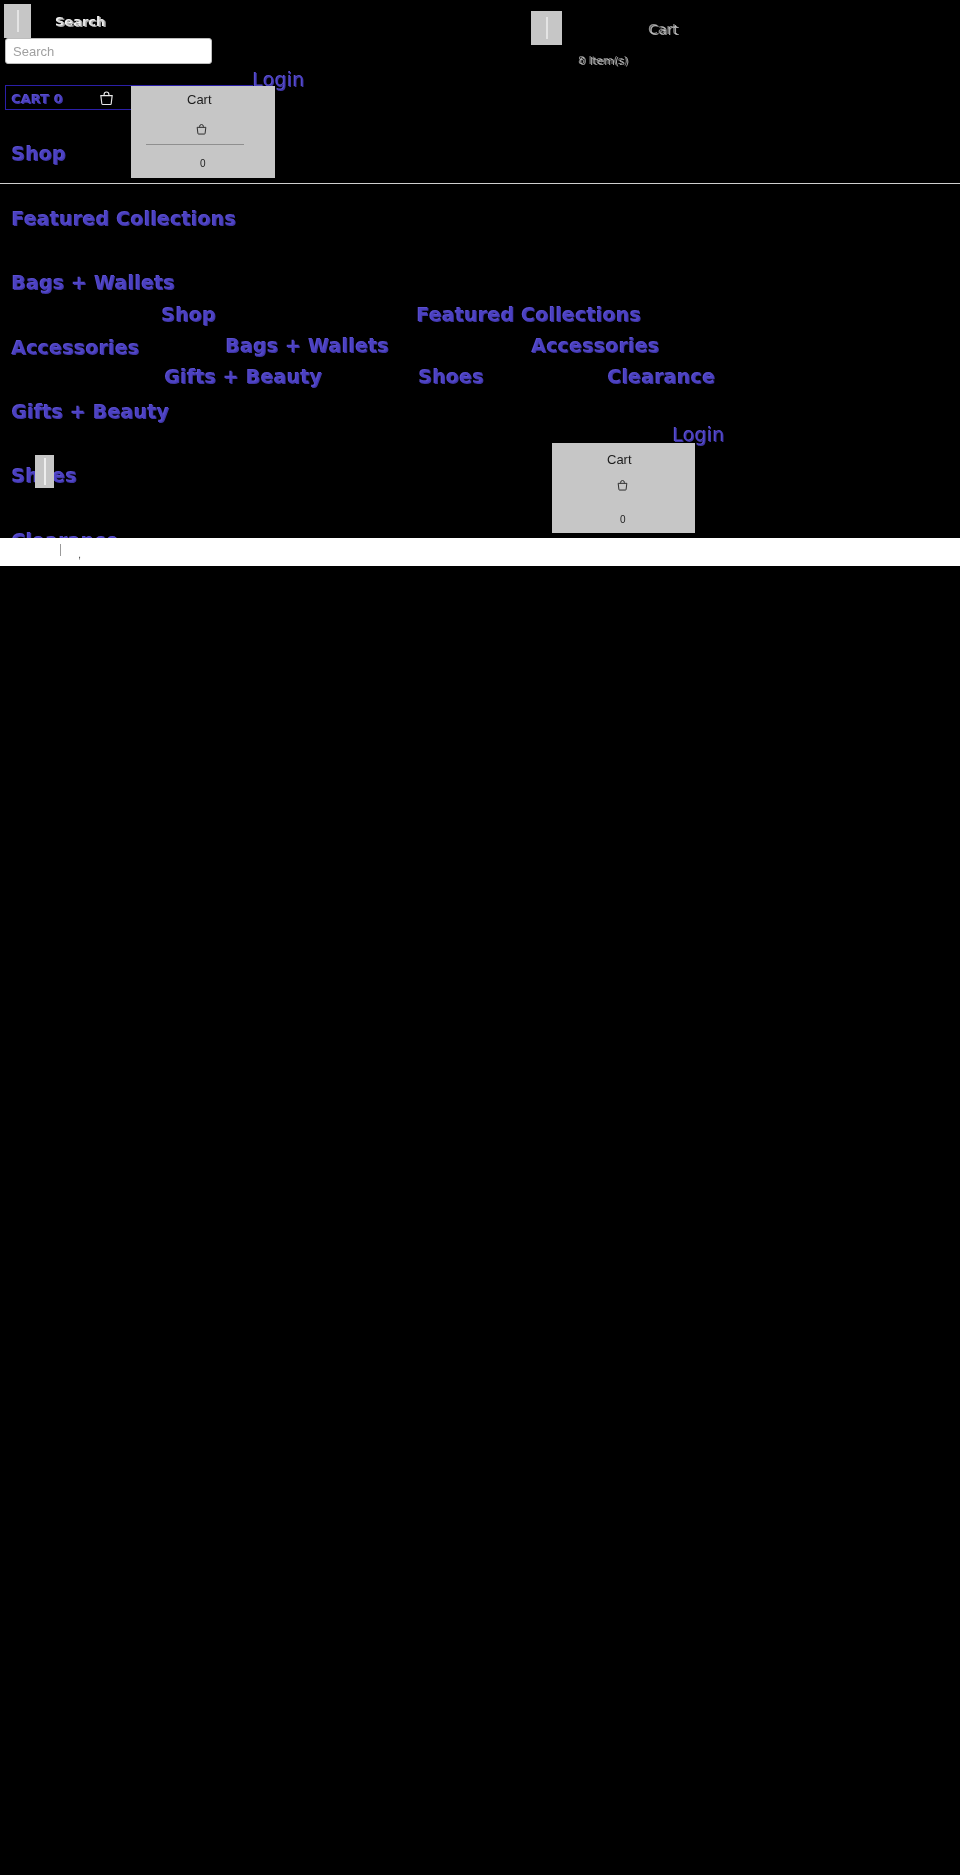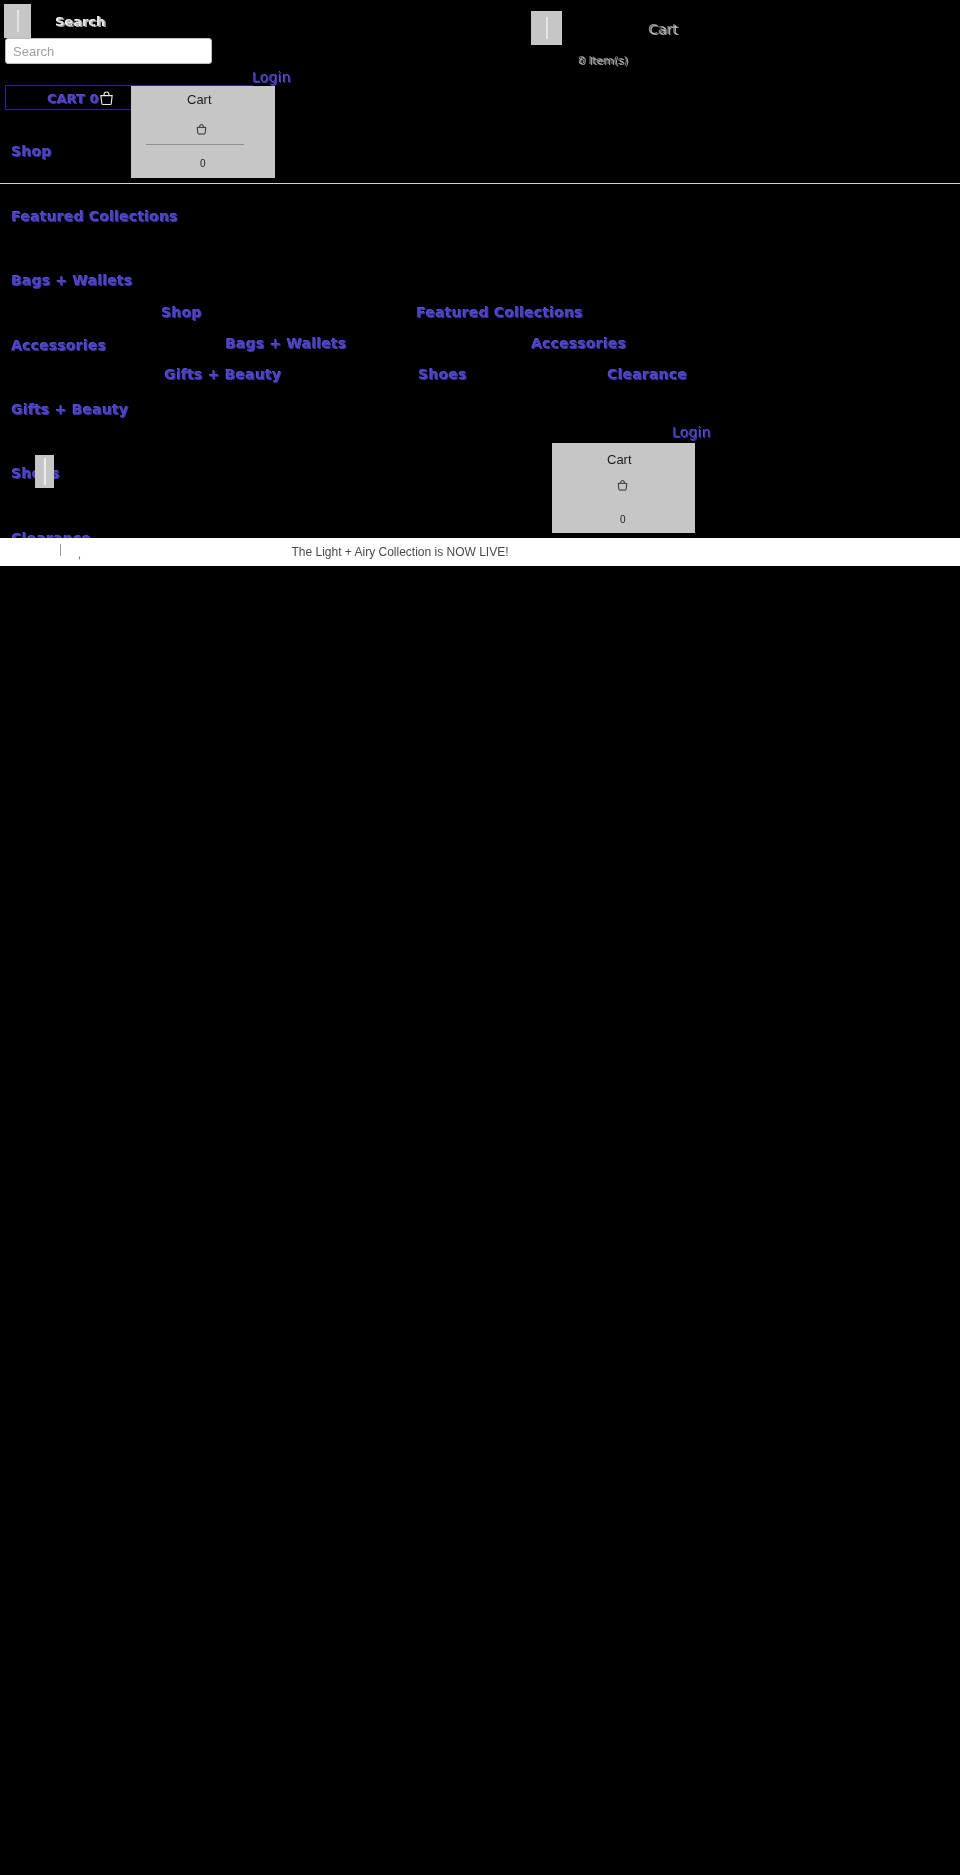--- a/index.html
+++ b/index.html
@@ -14,21 +14,21 @@
     font-family: "Liberation Sans", sans-serif;
     overflow: hidden;
   }
 
   
   .ulink {
     position: absolute;
     color: #5a4fcf;
     font-family: "DejaVu Sans", sans-serif;
     font-weight: bold;
-    font-size: 14px;
+    font-size: 19px;
     letter-spacing: 0.2px;
     white-space: nowrap;
     text-decoration: none;
     line-height: 1;
   }
   .ulink.dbl::after {
     content: attr(data-echo);
     position: absolute;
     left: 1px;
     top: 0.5px;
@@ -105,21 +105,20 @@
   }
   #cart-toggle .lbl {
     position: absolute;
     left: 5px;
     top: 5px;
     color: #5a4fcf;
     font-family: "DejaVu Sans", sans-serif;
     font-weight: bold;
     font-size: 13px;
     white-space: nowrap;
-    margin-left: 36px;
   }
   #cart-toggle .lbl::after {
     content: attr(data-echo);
     position: absolute;
     left: 1px; top: .5px;
     color: #4a3fc0; opacity:.85;
   }
   #cart-toggle .bagicon {
     position: absolute;
     left: 92px;
@@ -317,16 +316,15 @@
   <span class="count" style="left:68px; top:71px;">0</span>
 </div>
 
 <div id="stray-img">
   <span class="bar"></span>
 </div>
 
 <div id="announcement-bar">
   <span class="tick"></span>
   <span class="comma">,</span>
-  <span class="msg">The Light + Airy Collection is NOW LIVE!</span>
 </div>
 
 <div id="page-void"></div>
 
 </body></html>

